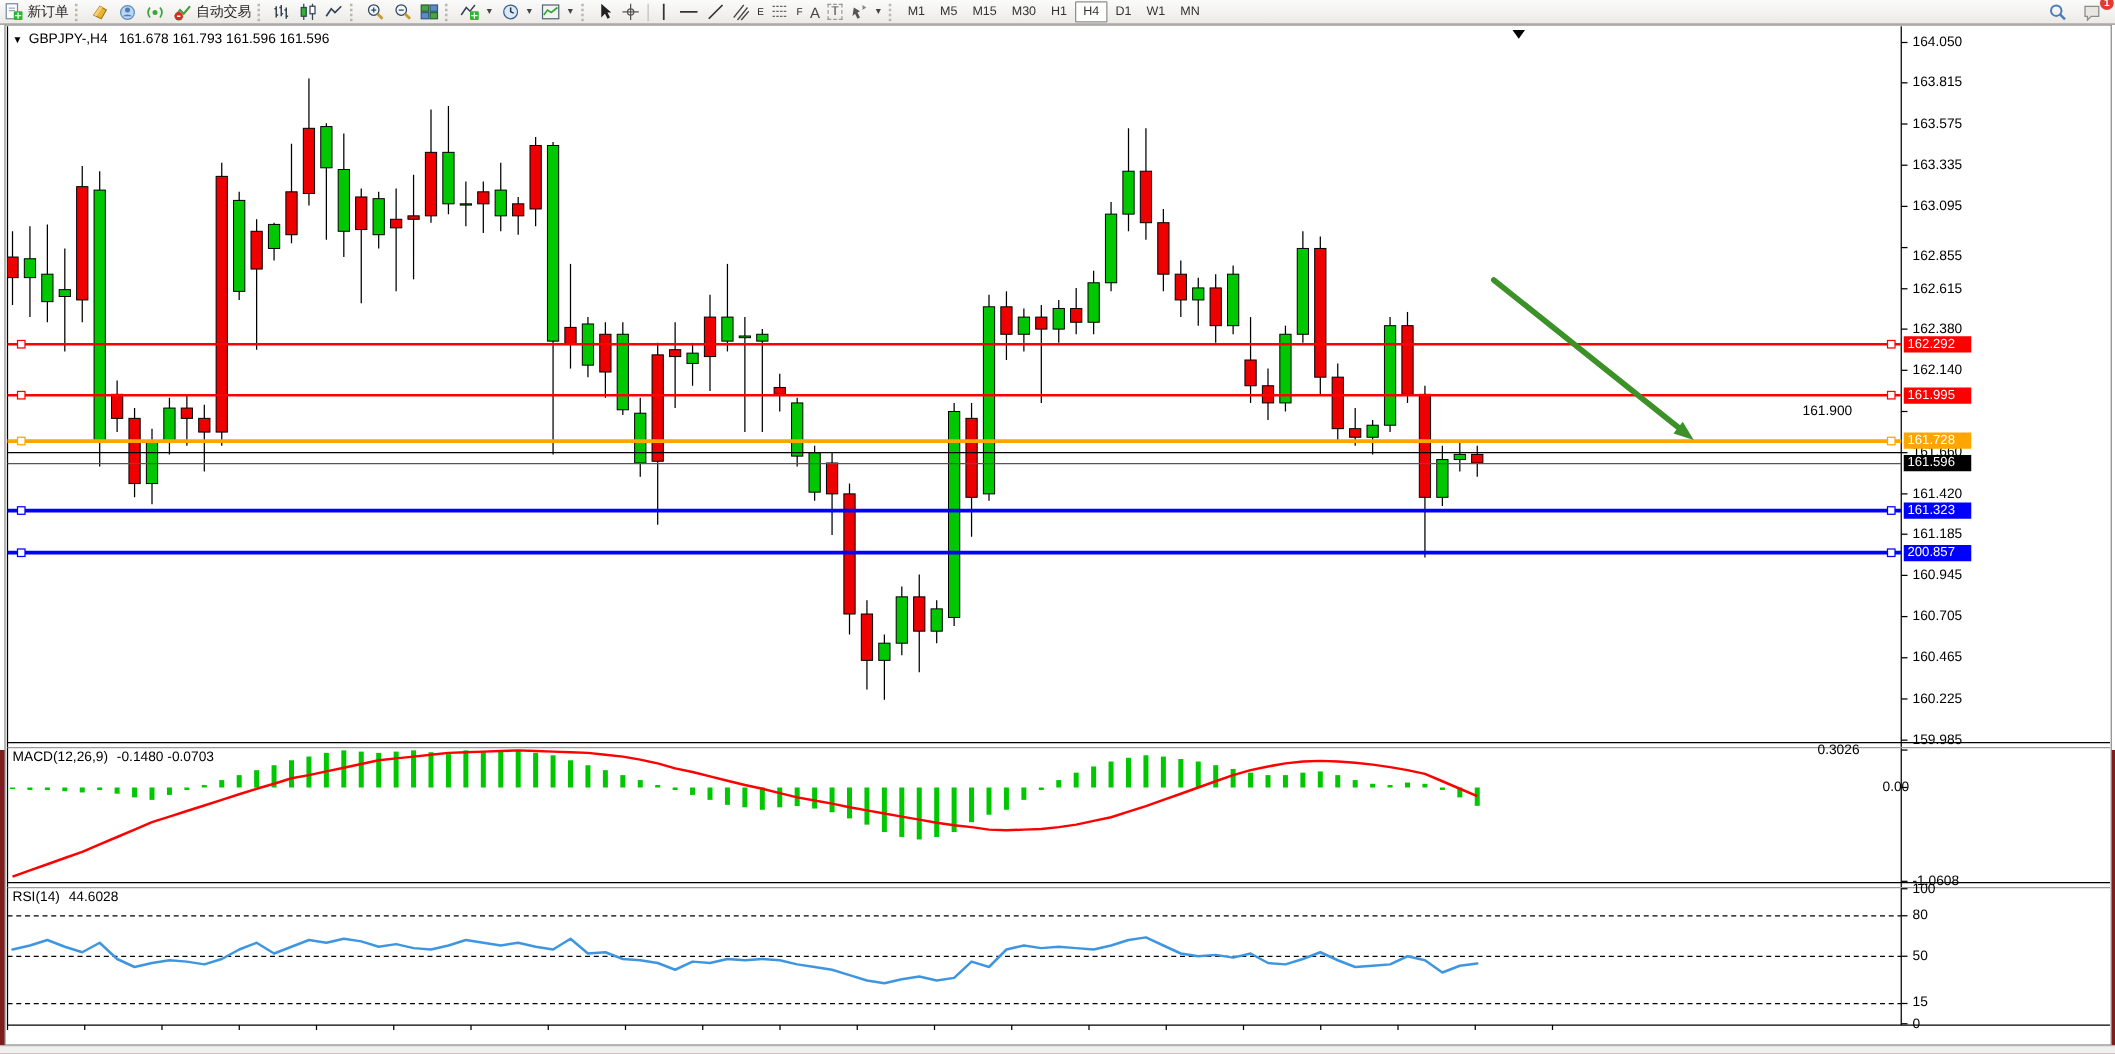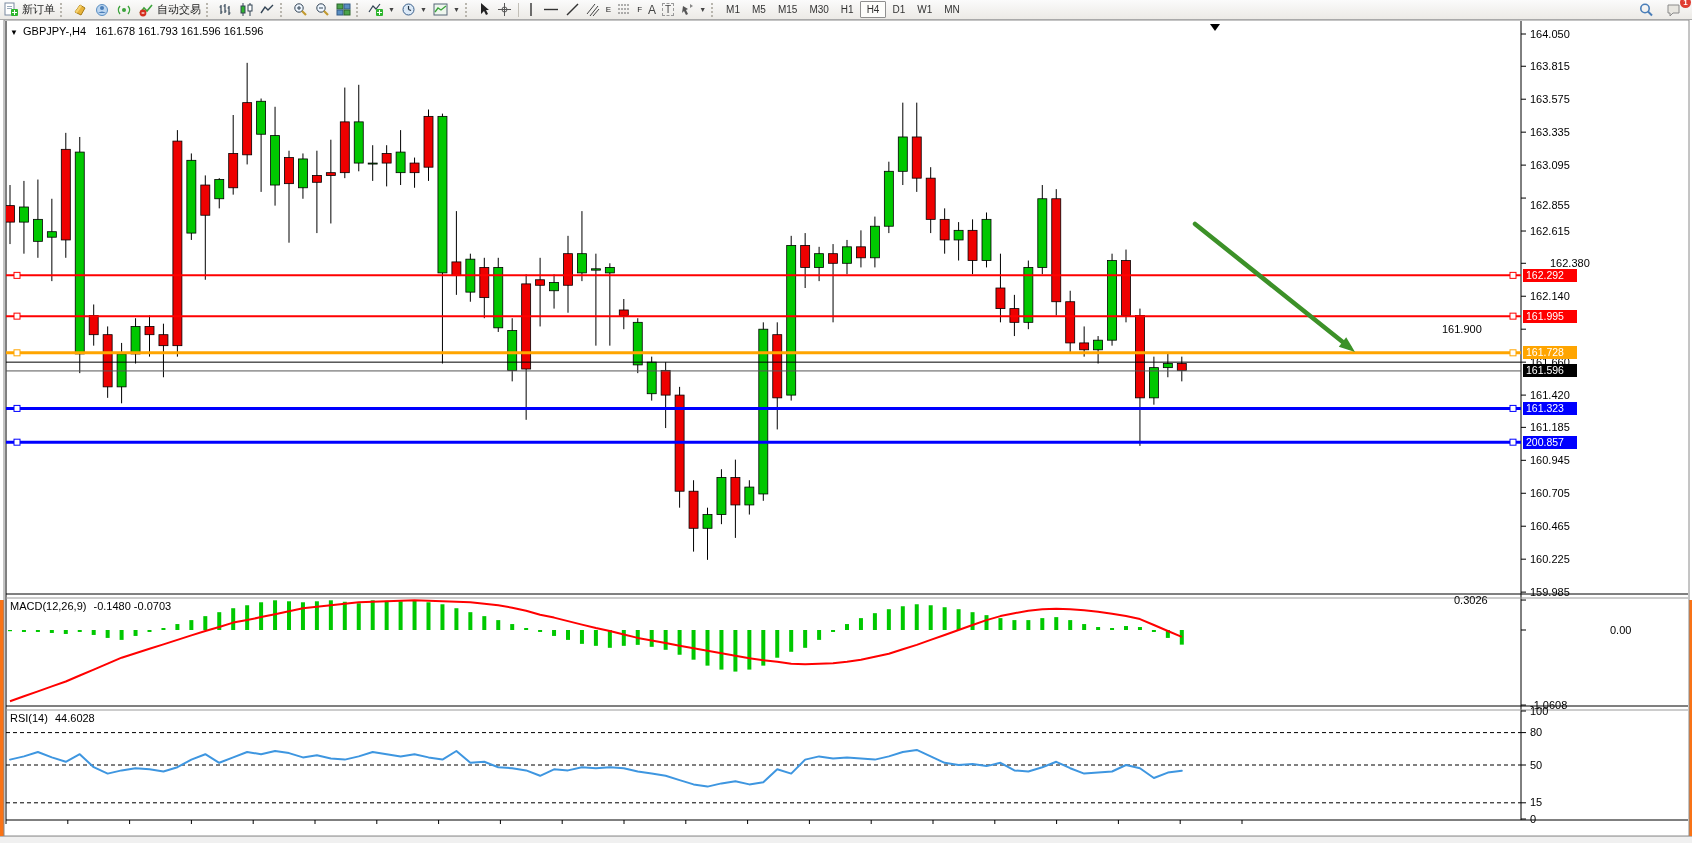--- a/index.html
+++ b/index.html
@@ -1,16 +1,16 @@
 <!DOCTYPE html>
 <html><head>
 <meta charset="utf-8">
 <style>
   html,body{margin:0;padding:0;background:#f0f0f0;font-family:"Liberation Sans",sans-serif;}
-  #app{position:relative;width:1692px;height:843px;overflow:hidden;background:#f97316;}
+  #app{position:relative;width:1692px;height:843px;overflow:hidden;background:#7f1d1d;}
   
   #toolbar{position:absolute;left:0;top:0;width:1692px;height:19px;background:linear-gradient(#fbfbfb,#eceae6);border-bottom:1px solid #a9a9a9;display:flex;align-items:center;font-size:11px;color:#222;z-index:30;}
   .tbtn{display:flex;align-items:center;gap:3px;height:17px;padding:0 3px;cursor:default;}
   .tbtn svg{display:block;}
   .grip{width:5px;height:14px;margin:0 2px;border-left:2px dotted #b9b6ae;}
   .vsep{width:1px;height:14px;background:#c3c0b8;margin:0 3px;}
   .tflabel{font-size:10px;padding:1px 6px;height:13px;line-height:13px;color:#333;}
   .tfactive{background:#fdfdfb;border:1px solid #8f8f8f;border-radius:1px;}
   .caret{font-size:7px;color:#444;margin-left:1px;}
   #tb-right{margin-left:auto;display:flex;align-items:center;margin-right:6px;gap:6px;}
@@ -598,33 +598,33 @@
       <span style="margin-left:4px;">44.6028</span>
     </div>
     <div id="labels-layer">
         <div class="axis-label" style="left: 1530px; top: 7.5px;">164.050</div>
         <div class="axis-label" style="left: 1530px; top: 39.7655px;">163.815</div>
         <div class="axis-label" style="left: 1530px; top: 72.7175px;">163.575</div>
         <div class="axis-label" style="left: 1530px; top: 105.669px;">163.335</div>
         <div class="axis-label" style="left: 1530px; top: 138.621px; text-align: right;">163.095</div>
         <div class="axis-label" style="left: 1530px; top: 179px;">162.855</div>
         <div class="axis-label" style="left: 1530px; top: 204.525px;">162.615</div>
-        <div class="axis-label" style="left: 1530px; top: 236.791px; margin-left: 20px;">162.380</div>
+        <div class="axis-label" style="left: 1530px; top: 236.791px;">162.380</div>
         <div class="axis-label" style="left: 1530px; top: 269.743px;">162.140</div>
         <div class="axis-label" style="left: 1442px; top: 302.695px;">161.900</div>
         <div class="axis-label" style="left: 1530px; top: 335.647px;">161.660</div>
         <div class="axis-label" style="left: 1530px; top: 368.599px;">161.420</div>
         <div class="axis-label" style="left: 1530px; top: 400.865px;">161.185</div>
         <div class="axis-label" style="left: 1530px; top: 433.817px;">160.945</div>
         <div class="axis-label" style="left: 1530px; top: 466.768px;">160.705</div>
         <div class="axis-label" style="left: 1530px; top: 499.721px;">160.465</div>
         <div class="axis-label" style="left: 1530px; top: 532.673px;">160.225</div>
         <div class="axis-label" style="left: 1530px; top: 565.624px;">159.985</div>
         <div class="axis-label" style="left: 1454px; top: 573.543px;">0.3026</div>
-        <div class="axis-label" style="left: 1610px; top: 603.5px;">0.00</div>
+        <div class="axis-label" style="left: 1506px; top: 603.5px;">0.00</div>
         <div class="axis-label" style="left: 1530px; top: 678.562px;">-1.0608</div>
         <div class="axis-label" style="left: 1530px; top: 684.5px;">100</div>
         <div class="axis-label" style="left: 1530px; top: 706.1px;">80</div>
         <div class="axis-label" style="left: 1530px; top: 738.5px;">50</div>
         <div class="axis-label" style="left: 1530px; top: 776.3px;">15</div>
         <div class="axis-label" style="left: 1530px; top: 792.5px;">0</div>
         <div class="tag" style="top: 248.873px; background: rgb(255, 0, 0);">162.292</div>
         <div class="tag" style="top: 289.651px; background: rgb(255, 0, 0);">161.995</div>
         <div class="tag" style="top: 326.311px; background: rgb(255, 165, 0);">161.728</div>
         <div class="tag" style="top: 344.434px; background: rgb(0, 0, 0);">161.596</div>

